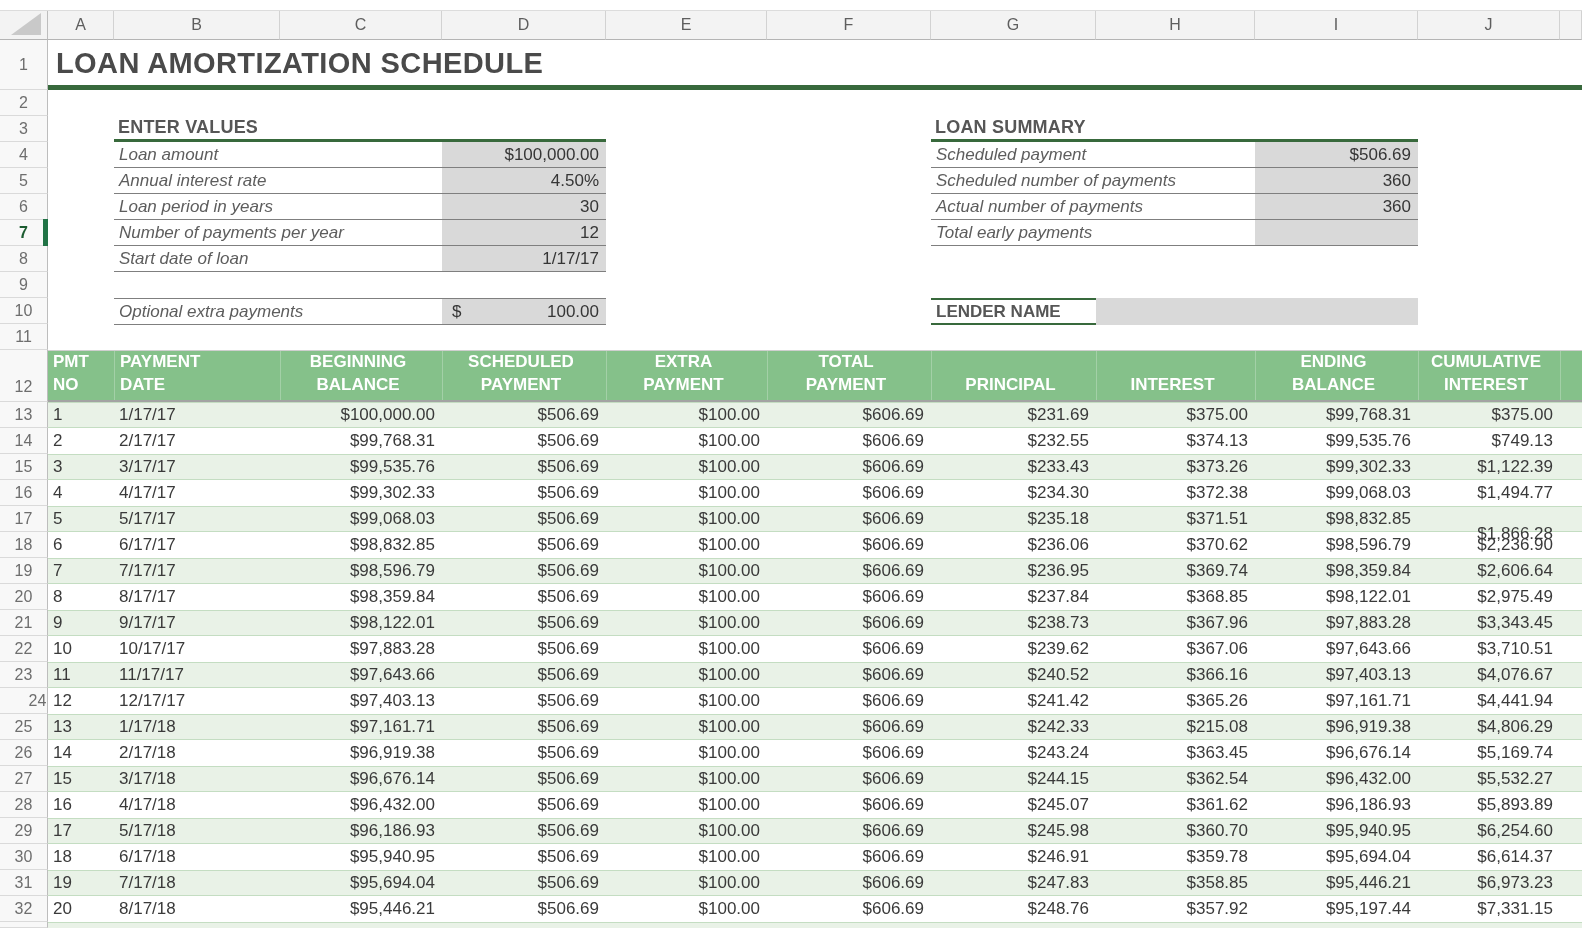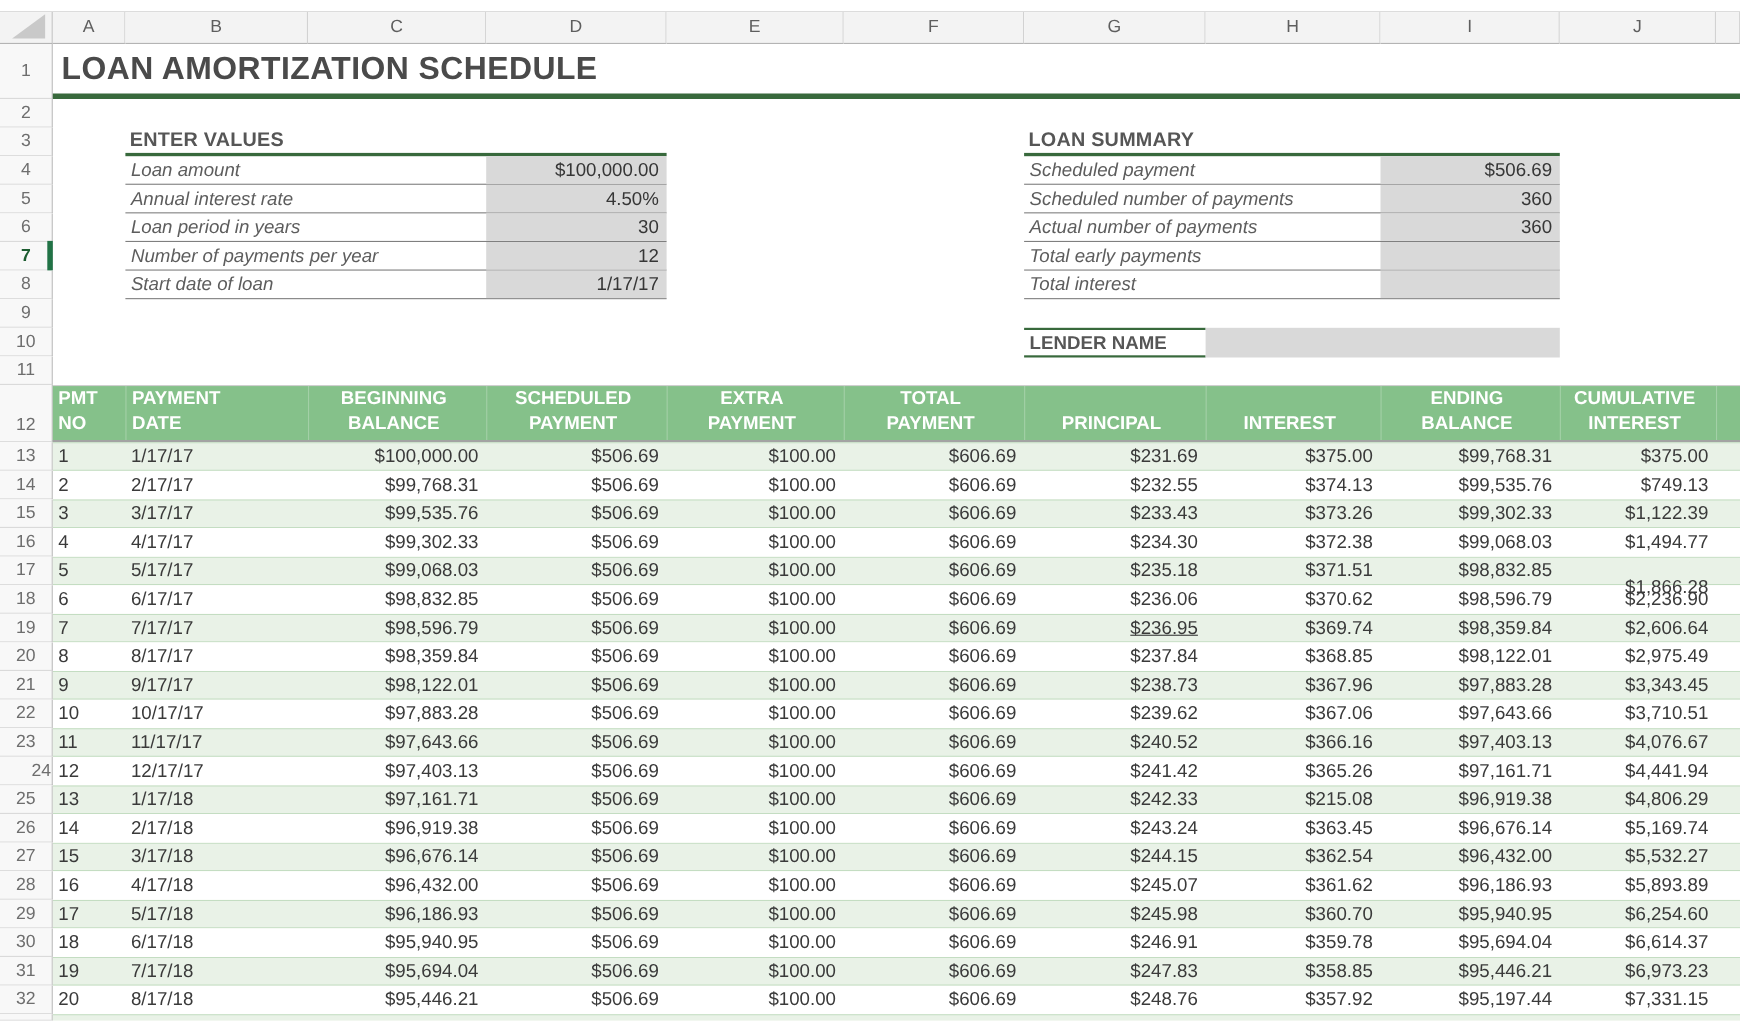--- a/index.html
+++ b/index.html
@@ -180,27 +180,30 @@
             <div class="v">360</div>
           </div>
           <div class="kv">
             <div class="k">Actual number of payments</div>
             <div class="v">360</div>
           </div>
           <div class="kv">
             <div class="k">Total early payments</div>
             <div class="v"></div>
           </div>
-          <div class="kv">
-            <div class="k">Total interest</div>
-            <div class="v"></div>
-          </div>
-        </div>
-    </div>
-
+        </div>
+    </div>
+
+    <div class="optional-row">
+      <div class="k">Optional extra payments</div>
+      <div class="v">
+        <span>$</span>
+        <span>100.00</span>
+      </div>
+    </div>
 
     <div class="lender-row">
       <div class="lender-cell">LENDER NAME</div>
       <div class="lender-value"></div>
     </div>
 
     <div class="sched-head">
         <div class="hcell left" style="width: 66px;">
           <div>PMT</div>
           <div>NO</div>
@@ -322,21 +325,21 @@
           <div class="dcell r" style="width: 142px;">$2,236.90</div>
           <div class="dcell" style="width: 22px;"></div>
         </div>
         <div class="drow band">
           <div class="dcell l" style="width: 66px;">7</div>
           <div class="dcell l" style="width: 166px;">7/17/17</div>
           <div class="dcell r" style="width: 162px;">$98,596.79</div>
           <div class="dcell r" style="width: 164px;">$506.69</div>
           <div class="dcell r" style="width: 161px;">$100.00</div>
           <div class="dcell r" style="width: 164px;">$606.69</div>
-          <div class="dcell r" style="width: 165px; text-decoration: underline;">$236.95</div>
+          <div class="dcell r" style="width: 165px;">$236.95</div>
           <div class="dcell r" style="width: 159px;">$369.74</div>
           <div class="dcell r" style="width: 163px;">$98,359.84</div>
           <div class="dcell r" style="width: 142px;">$2,606.64</div>
           <div class="dcell" style="width: 22px;"></div>
         </div>
         <div class="drow plain">
           <div class="dcell l" style="width: 66px;">8</div>
           <div class="dcell l" style="width: 166px;">8/17/17</div>
           <div class="dcell r" style="width: 162px;">$98,359.84</div>
           <div class="dcell r" style="width: 164px;">$506.69</div>

